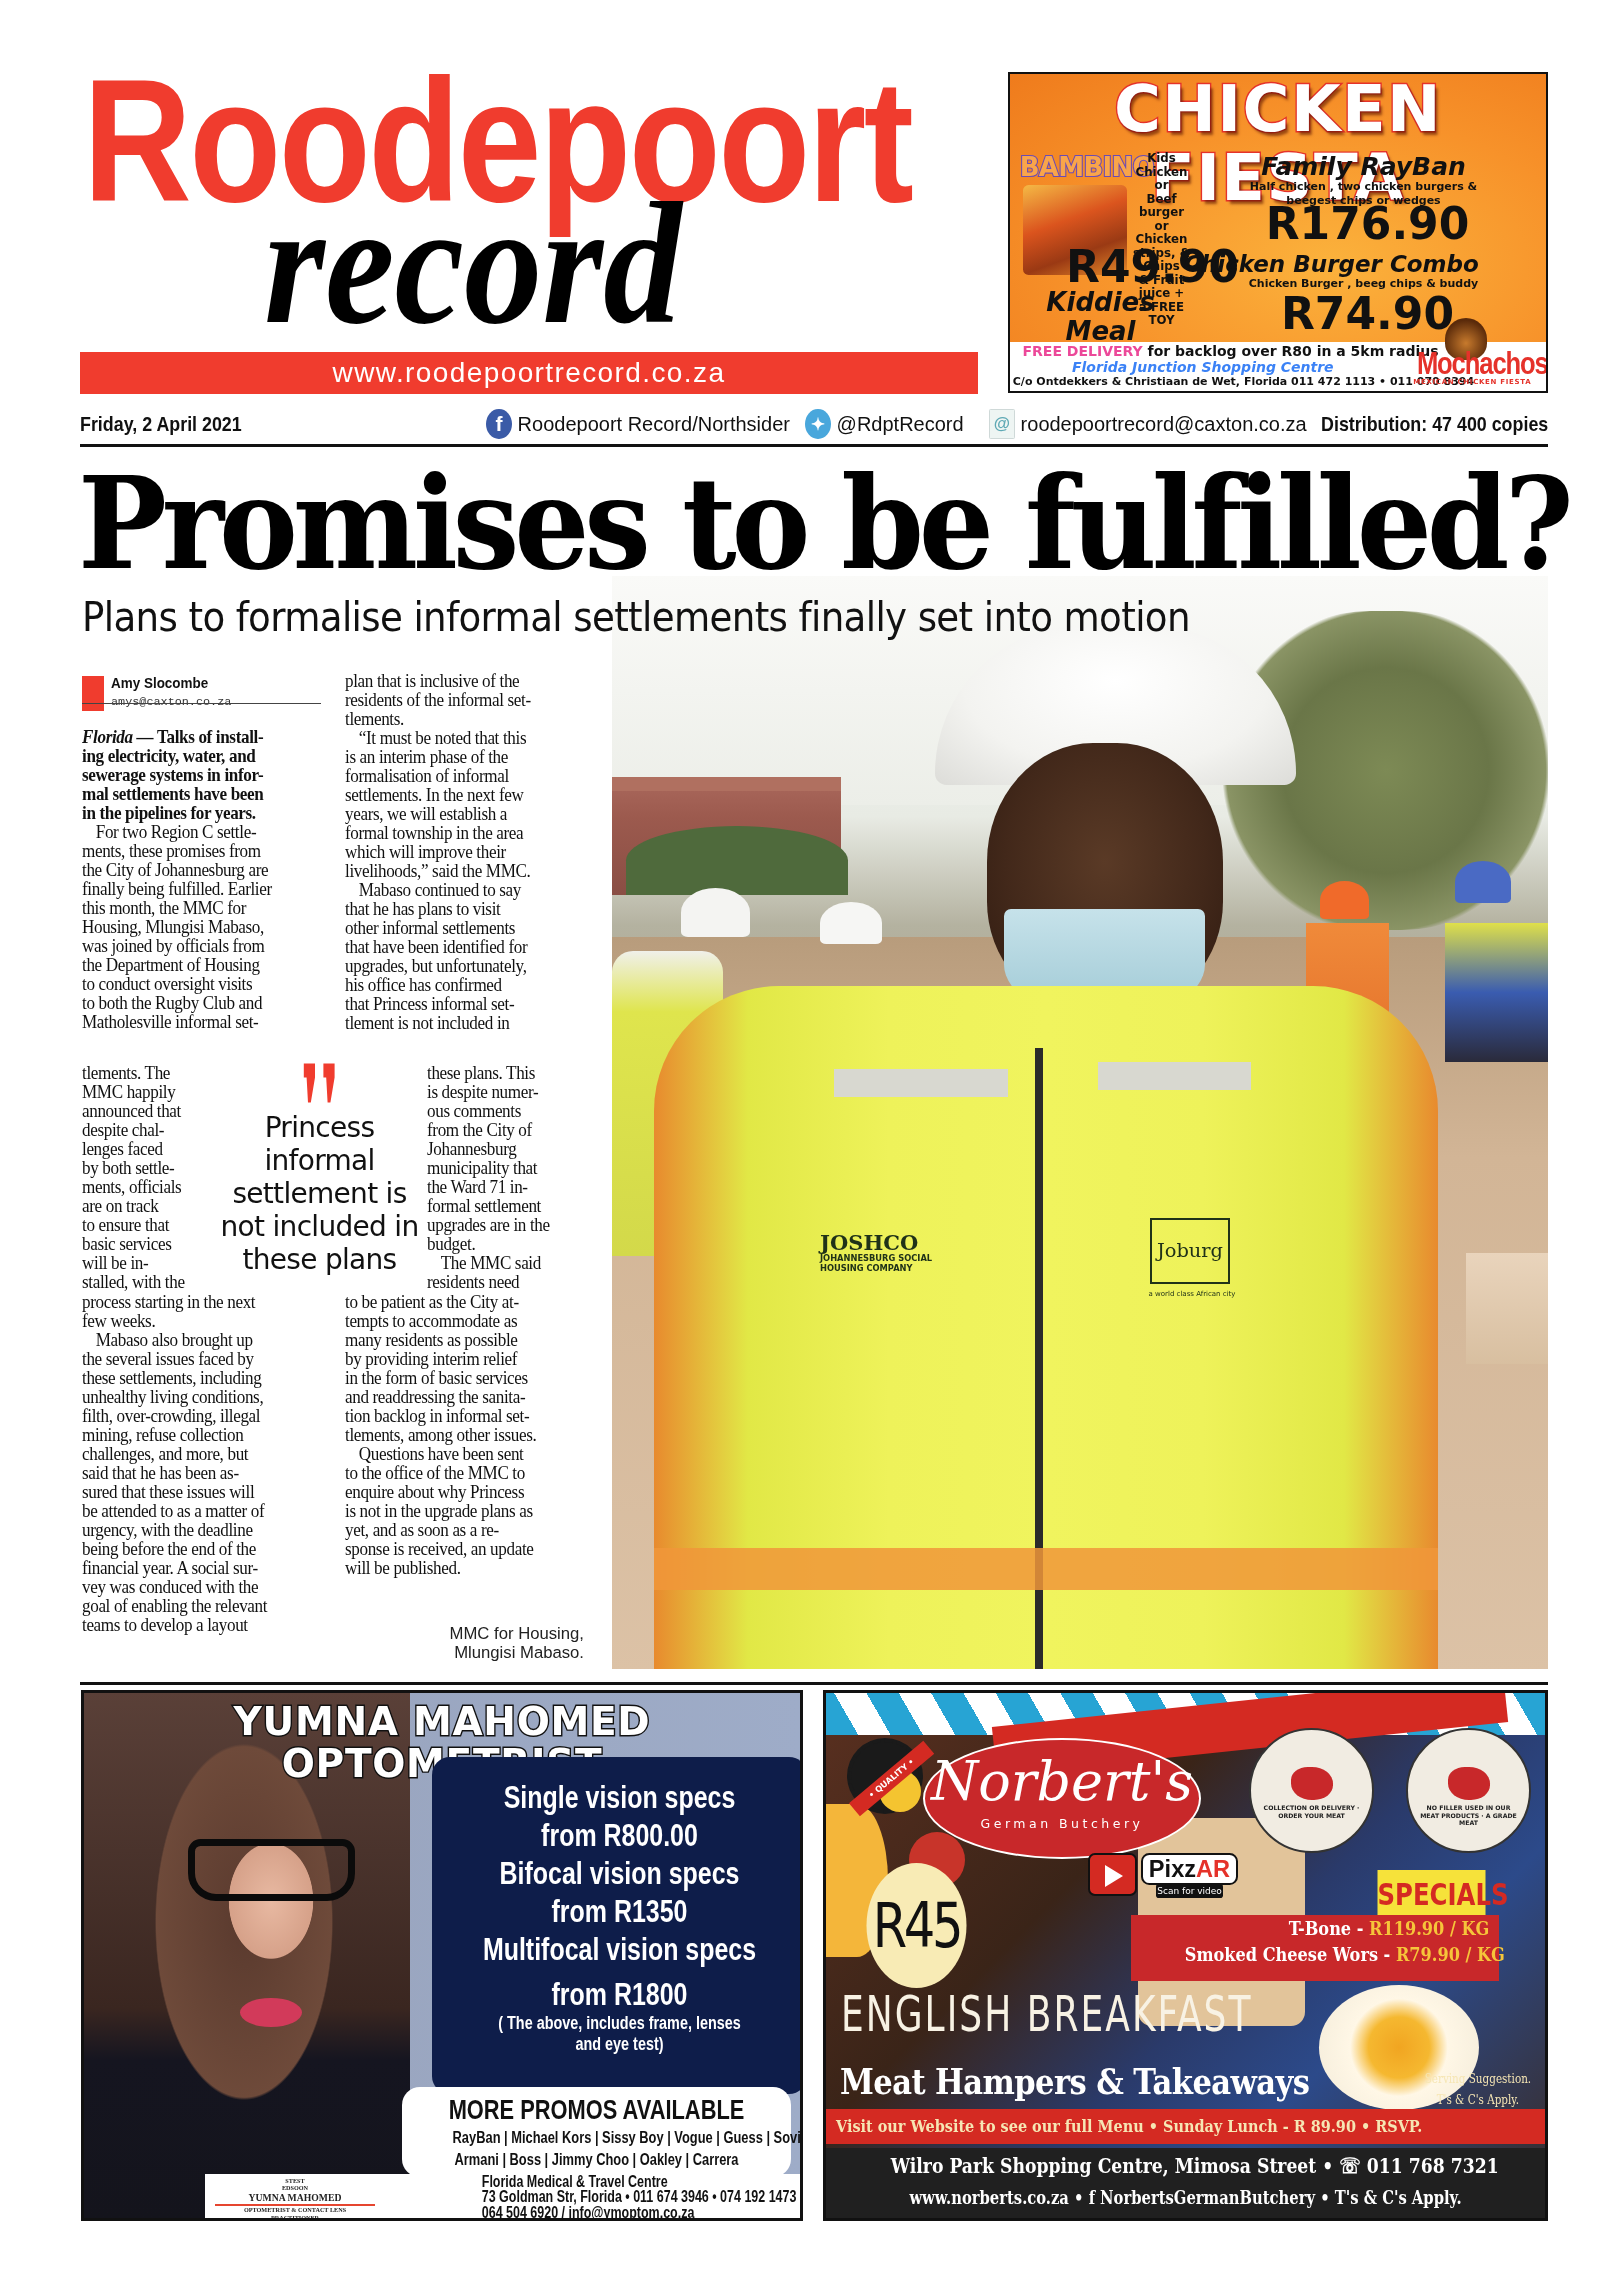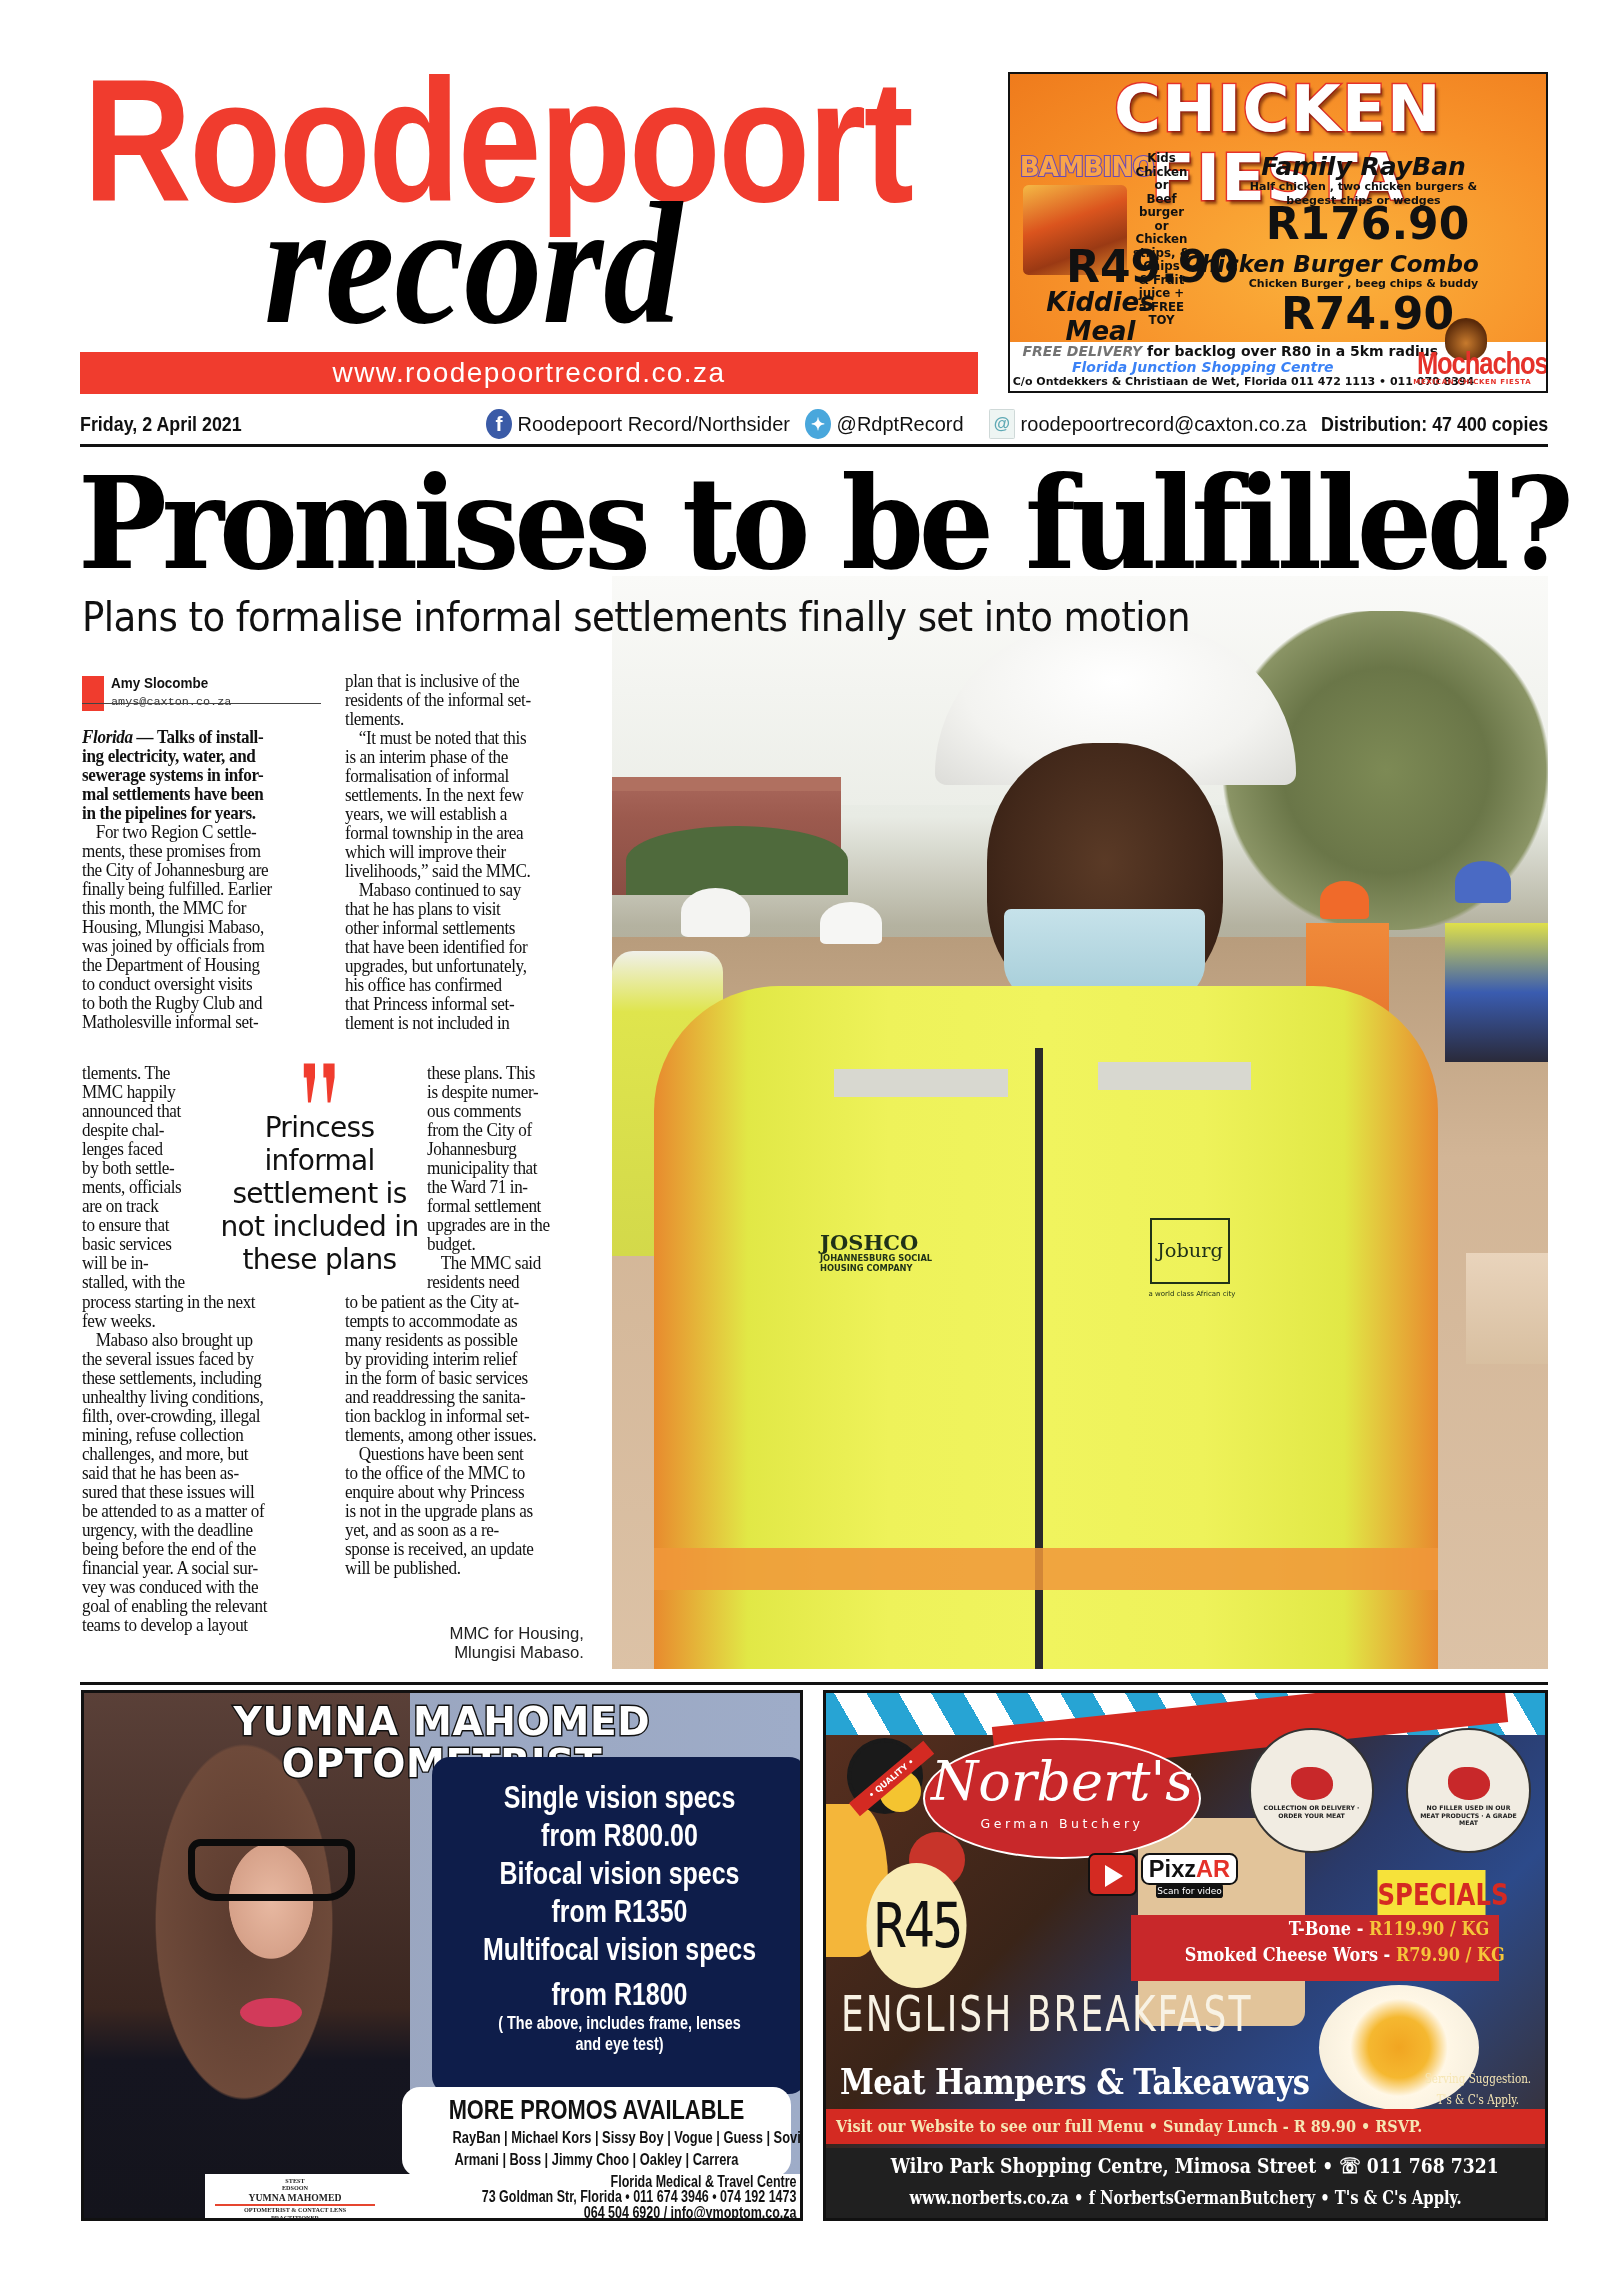--- a/index.html
+++ b/index.html
@@ -65,21 +65,21 @@
   #family-title { position: absolute; left: 201px; top: 78px; width: 305px; text-align: center; font-size: 25px; font-style: italic; font-weight: bold; color: #111; }
   #family-desc { position: absolute; left: 201px; top: 106px; width: 305px; text-align: center; font-size: 11px; line-height: 14px; font-weight: bold; color: #111; }
   #family-price { left: 229px; top: 124px; width: 257px; text-align: center; font-size: 44px; }
   #combo-title { position: absolute; left: 174px; top: 177px; width: 347px; text-align: left; font-size: 23px; font-style: italic; font-weight: bold; color: #111; }
   #combo-desc { position: absolute; left: 201px; top: 203px; width: 305px; text-align: center; font-size: 11px; font-weight: bold; color: #111; }
   #combo-price { left: 229px; top: 205px; width: 257px; text-align: center; font-size: 44px; }
   .chicken-footer {
     position: absolute; left: 0; bottom: 0; width: 100%; height: 49px; background: #fff;
   }
   .chicken-footer .line1 { position: absolute; left: 12.5px; top: 1.4px; font-size: 14px; font-weight: bold; color: #111; }
-  .chicken-footer .line1 .red { color: #737373; font-style: italic; }
+  .chicken-footer .line1 .red { color: #ec4899; }
   .chicken-footer .line2 { position: absolute; left: 62px; top: 16.7px; font-size: 14px; font-style: italic; font-weight: bold; color:#3b82f6; }
   .chicken-footer .line3 { position: absolute; left: 2.8px; top: 33px; font-size: 11px; font-weight: bold; color:#111; white-space: nowrap; }
   .mochachos {
     position: absolute; right: 4.2px; bottom: 4.2px; width: 139px; height: 62px;
   }
   .mochachos .head { position: absolute; left: 42px; top: -7px; width: 42px; height: 42px; border-radius: 50% 50% 40% 40%; background: radial-gradient(circle at 50% 60%, #c77a2d 0%, #5a2a0a 70%); }
   .mochachos .name { position: absolute; left: 0; top: 23.6px; width: 139px; text-align:center; font-family: "Liberation Sans", sans-serif; font-weight: bold; font-size: 32px; color:#e5322a; letter-spacing:-1.4px; line-height: 30.5px; transform: scaleX(0.8); }
   .mochachos .sub { position: absolute; left: 0; top: 53px; width: 139px; text-align:center; font-size: 7px; font-weight: bold; color:#e5322a; letter-spacing: 0.7px; }
 
   
@@ -182,21 +182,21 @@
     background: #fff; border-radius: 18px; text-align: center;
     font-family: "Liberation Sans", sans-serif; font-weight: bold; color: #111;
   }
   .opto-promos .h { font-size: 28px; line-height: 33px; transform: scaleX(0.78); white-space: nowrap; }
   .opto-promos .b { font-size: 17.4px; line-height: 22px; transform: scaleX(0.74); white-space: nowrap; }
   .opto-footer { position: absolute; left: 121px; top: 481px; width: 597px; height: 46px; background: #fff; }
   .opto-card { position: absolute; left: 0; top: 0; width: 180px; height: 46px; text-align: center; font-family: "Liberation Serif", serif; color: #222; }
   .opto-card .t1 { font-size: 6.2px; font-weight: bold; line-height: 7.6px; }
   .opto-card .t2 { font-size: 9.7px; font-weight: bold; line-height: 11px; }
   .opto-card .redbar { width: 160px; height: 2.1px; background: #e5452f; margin: 0.7px auto; }
-  .opto-addr { position: absolute; right: 5.6px; top: 0; text-align: right; font-family: "Liberation Sans", sans-serif; font-weight: bold; color: #111; }
+  .opto-addr { position: absolute; right: 5.6px; top: 0; text-align: left; font-family: "Liberation Sans", sans-serif; font-weight: bold; color: #111; }
   .opto-addr div { font-size: 16px; line-height: 15.3px; transform: scaleX(0.78); transform-origin: right; white-space: nowrap; }
 
   
   #ad-norbert {
     left: 823px; top: 1690px; width: 725px; height: 531px;
     border: 3.5px solid #111; overflow: hidden;
     background: linear-gradient(135deg, #5a3020 0%, #3a2418 35%, #2a3a6a 55%, #2c4a8a 70%, #3a2a22 100%);
     font-family: "DejaVu Sans", sans-serif;
   }
   .bav { position: absolute; left: 0; top: 0; width: 100%; height: 42px;

